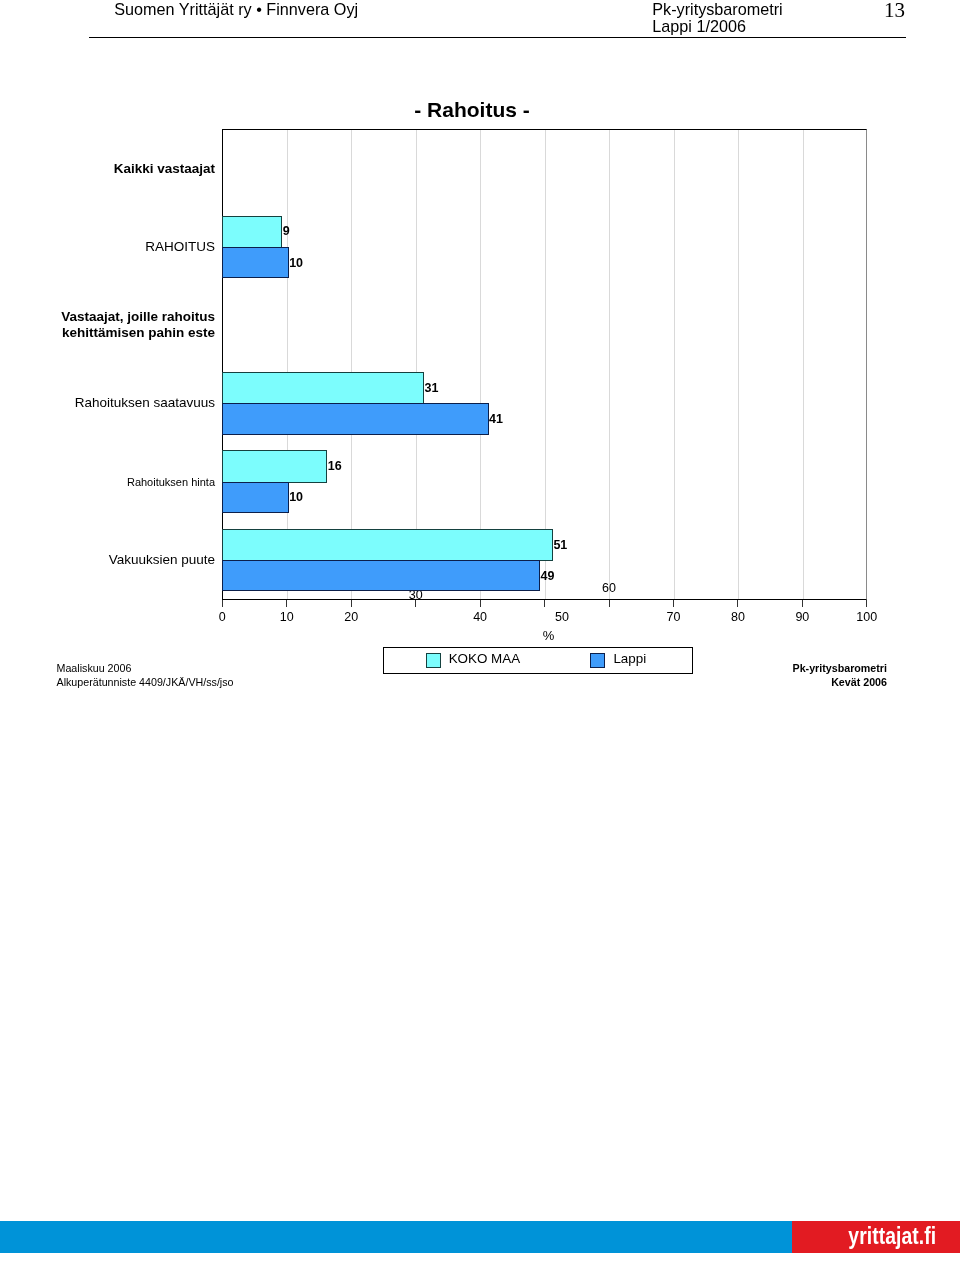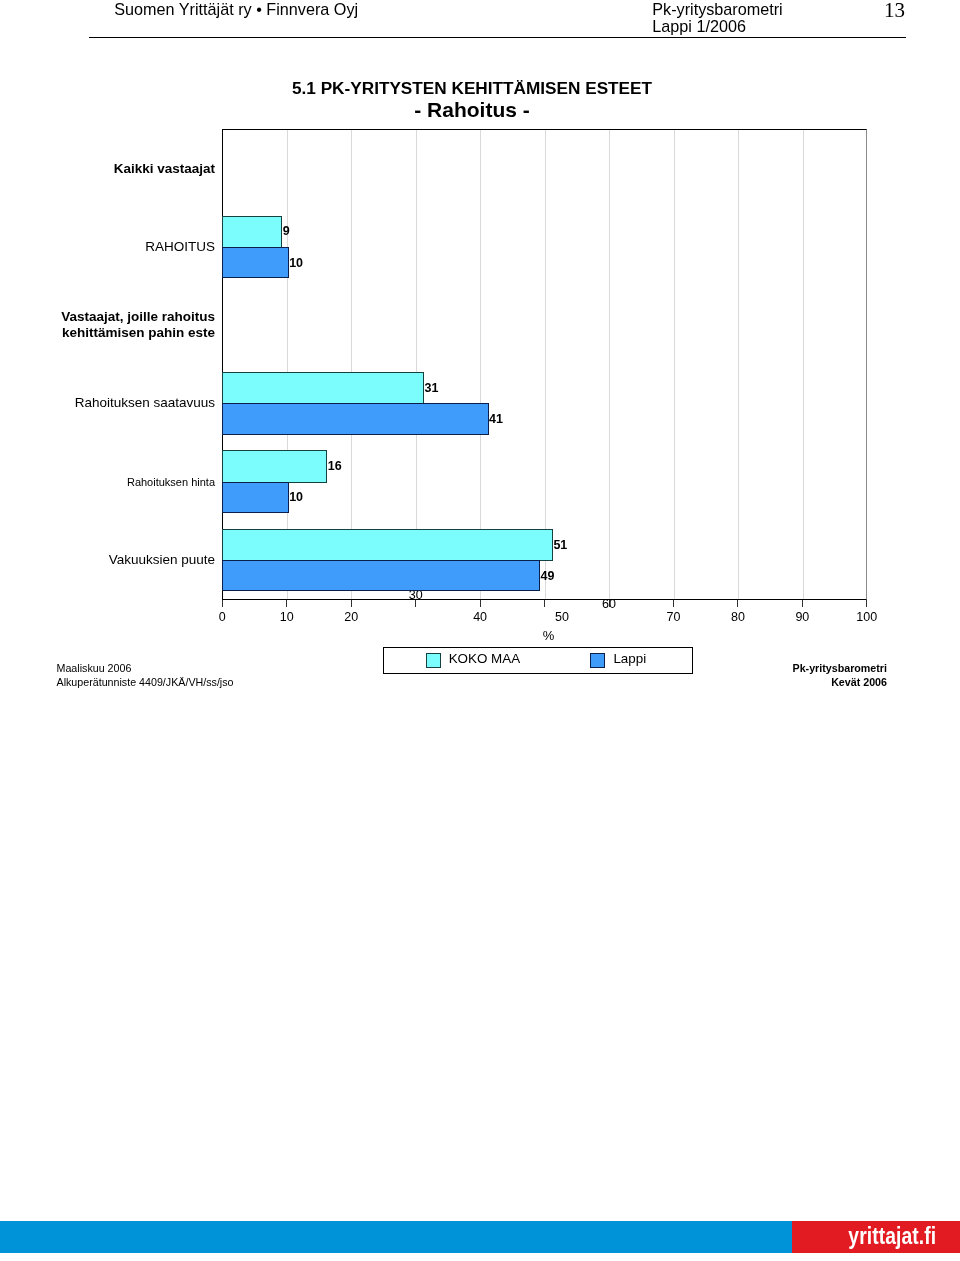--- a/index.html
+++ b/index.html
@@ -60,21 +60,20 @@
 <div class="pg">
 
   <div class="hdr-left">Suomen Yrittäjät ry • Finnvera Oyj</div>
   <div class="hdr-mid">
     <div>Pk-yritysbarometri</div>
     <div>Lappi 1/2006</div>
   </div>
   <div class="hdr-page">13</div>
   <div class="hdr-rule"></div>
 
-  <div class="ch-title">5.1 PK-YRITYSTEN KEHITTÄMISEN ESTEET</div>
   <div class="ch-sub">- Rahoitus -</div>
 
   <div id="chart">
       <div class="plot">
         <div class="vline" style="left: 63.75px;"></div>
         <div class="vline" style="left: 128.2px;"></div>
         <div class="vline" style="left: 192.65px;"></div>
         <div class="vline" style="left: 257.1px;"></div>
         <div class="vline" style="left: 321.55px;"></div>
         <div class="vline" style="left: 386px;"></div>
@@ -111,21 +110,21 @@
       <div class="tlabel" style="left: 261.75px; width: 50px; top: 611px;">10</div>
       <div class="tick" style="left: 350.7px; top: 599.7px; height: 7px;"></div>
       <div class="tlabel" style="left: 326.2px; width: 50px; top: 611px;">20</div>
       <div class="tick" style="left: 415.15px; top: 599.7px; height: 7px;"></div>
       <div class="tlabel" style="left: 390.65px; width: 50px; top: 589px;">30</div>
       <div class="tick" style="left: 479.6px; top: 599.7px; height: 7px;"></div>
       <div class="tlabel" style="left: 455.1px; width: 50px; top: 611px;">40</div>
       <div class="tick" style="left: 544.05px; top: 599.7px; height: 7px;"></div>
       <div class="tlabel" style="left: 537px; width: 50px; top: 611px;">50</div>
       <div class="tick" style="left: 608.5px; top: 599.7px; height: 7px;"></div>
-      <div class="tlabel" style="left: 584px; width: 50px; top: 598px;">60</div>
+      <div class="tlabel" style="left: 584px; width: 50px; top: 582px;">60</div>
       <div class="tick" style="left: 672.95px; top: 599.7px; height: 7px;"></div>
       <div class="tlabel" style="left: 648.45px; width: 50px; top: 611px;">70</div>
       <div class="tick" style="left: 737.4px; top: 599.7px; height: 7px;"></div>
       <div class="tlabel" style="left: 712.9px; width: 50px; top: 611px;">80</div>
       <div class="tick" style="left: 801.85px; top: 599.7px; height: 7px;"></div>
       <div class="tlabel" style="left: 777.35px; width: 50px; top: 611px;">90</div>
       <div class="tick" style="left: 866.3px; top: 599.7px; height: 7px;"></div>
       <div class="tlabel" style="left: 841.8px; width: 50px; top: 611px;">100</div>
       <div class="axlabel" style="left: 523.55px; width: 50px; top: 629px;">%</div>
     </div>

